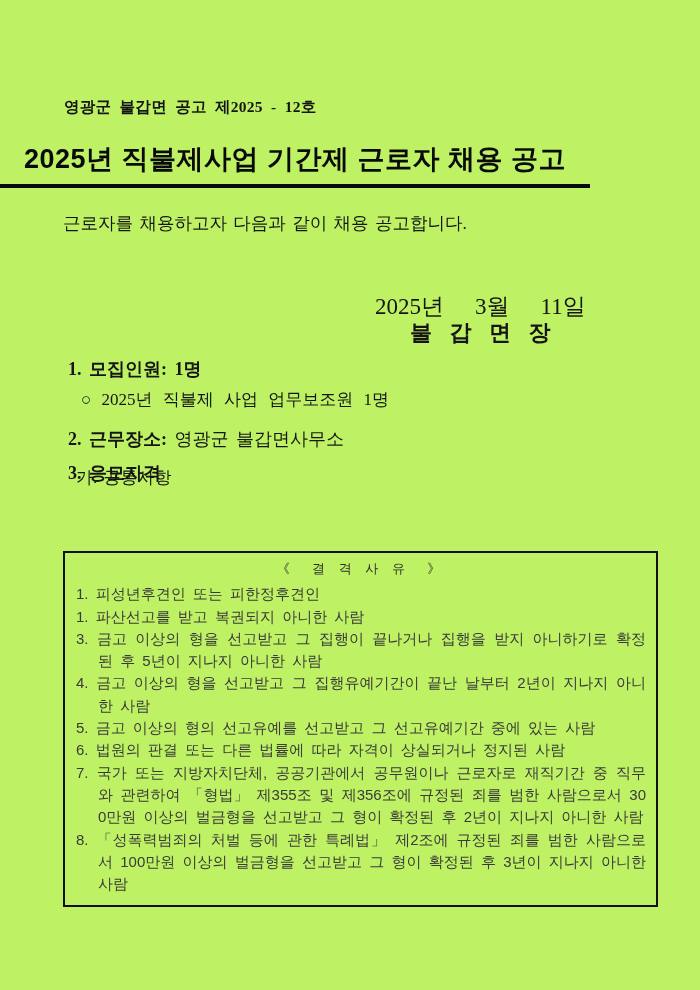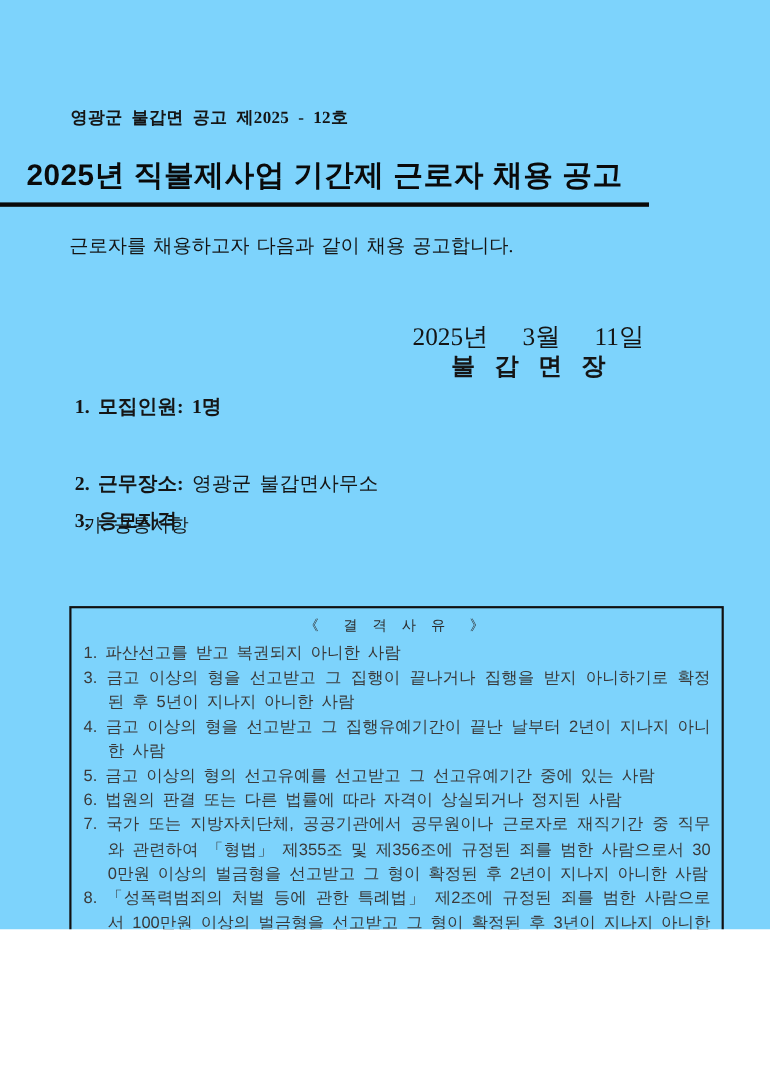--- a/index.html
+++ b/index.html
@@ -1,20 +1,20 @@
 <!DOCTYPE html>
 <html><head>
 <meta charset="utf-8">
 <style>
   html, body { margin: 0; padding: 0; background: #ffffff; }
   .page {
     position: relative;
     width: 700px;
-    height: 845px;
-    background: #7dd3fc;
+    height: 990px;
+    background: #bef264;
     color: #151515;
     font-family: "Liberation Serif", serif;
     overflow: hidden;
     text-decoration: underline;
   }
   .doc-number {
     position: absolute;
     left: 64px; top: 97px;
     font-size: 15.5px;
     font-weight: bold;
@@ -132,30 +132,32 @@
   <div class="intro">
     <div class="intro-line2">근로자를 채용하고자 다음과 같이 채용 공고합니다.</div>
   </div>
 
   <div class="date-line">2025년    3월    11일</div>
 
   <div class="signer">불 갑 면 장</div>
 
   <div class="sec-title s1">1. 모집인원: 1명</div>
 
+  <div class="s1-item">○ 2025년 직불제 사업 업무보조원 1명</div>
 
   <div class="sec-title s2"><span>2. 근무장소:</span><span class="sec-sub"> 영광군 불갑면사무소</span></div>
 
   <div class="sec-title s3">3. 응모자격</div>
 
   <div class="ga-line">가. 공통사항</div>
 
 
   <div class="exclusion-box">
     <div class="exclusion-title">《  결 격 사 유  》</div>
+    <div class="exclusion-item">1. 피성년후견인 또는 피한정후견인</div>
     <div class="exclusion-item">1. 파산선고를 받고 복권되지 아니한 사람</div>
     <div class="exclusion-item">3. 금고 이상의 형을 선고받고 그 집행이 끝나거나 집행을 받지 아니하기로 확정된 후 5년이 지나지 아니한 사람</div>
     <div class="exclusion-item">4. 금고 이상의 형을 선고받고 그 집행유예기간이 끝난 날부터 2년이 지나지 아니한 사람</div>
     <div class="exclusion-item">5. 금고 이상의 형의 선고유예를 선고받고 그 선고유예기간 중에 있는 사람</div>
     <div class="exclusion-item">6. 법원의 판결 또는 다른 법률에 따라 자격이 상실되거나 정지된 사람</div>
     <div class="exclusion-item">7. 국가 또는 지방자치단체, 공공기관에서 공무원이나 근로자로 재직기간 중 직무와 관련하여 「형법」 제355조 및 제356조에 규정된 죄를 범한 사람으로서 300만원 이상의 벌금형을 선고받고 그 형이 확정된 후 2년이 지나지 아니한 사람</div>
     <div class="exclusion-item">8. 「성폭력범죄의 처벌 등에 관한 특례법」 제2조에 규정된 죄를 범한 사람으로서 100만원 이상의 벌금형을 선고받고 그 형이 확정된 후 3년이 지나지 아니한 사람</div>
   </div>
 
 </div>

